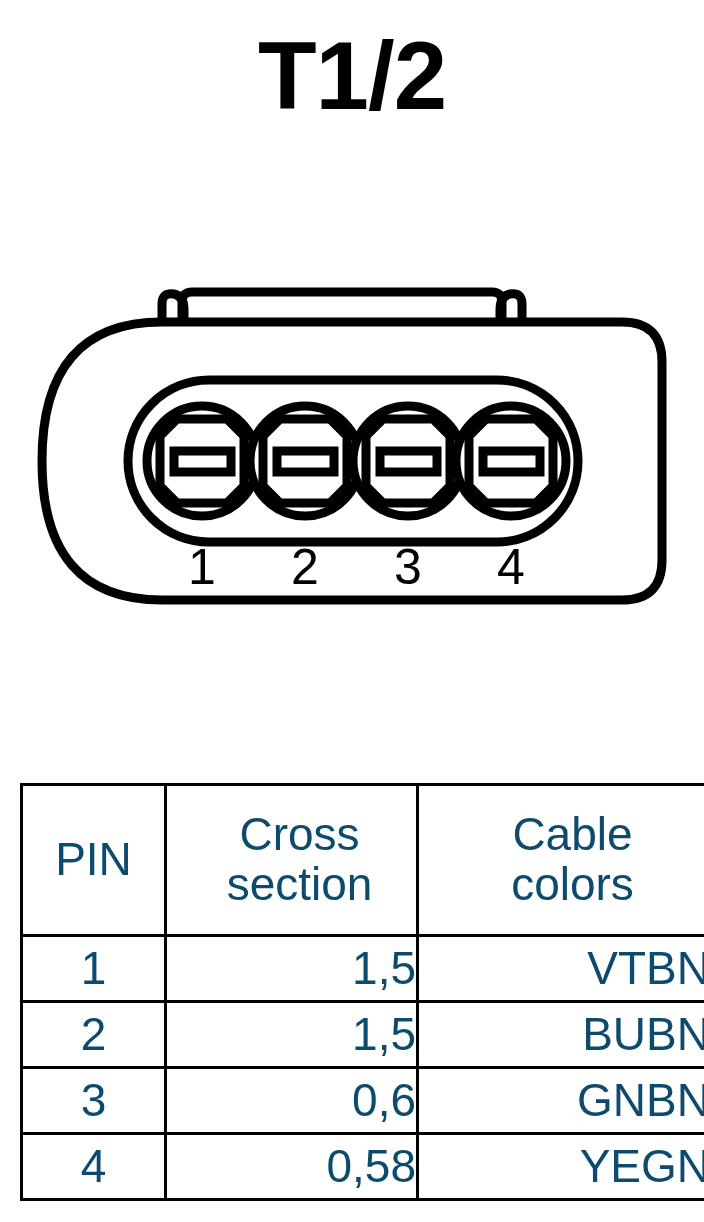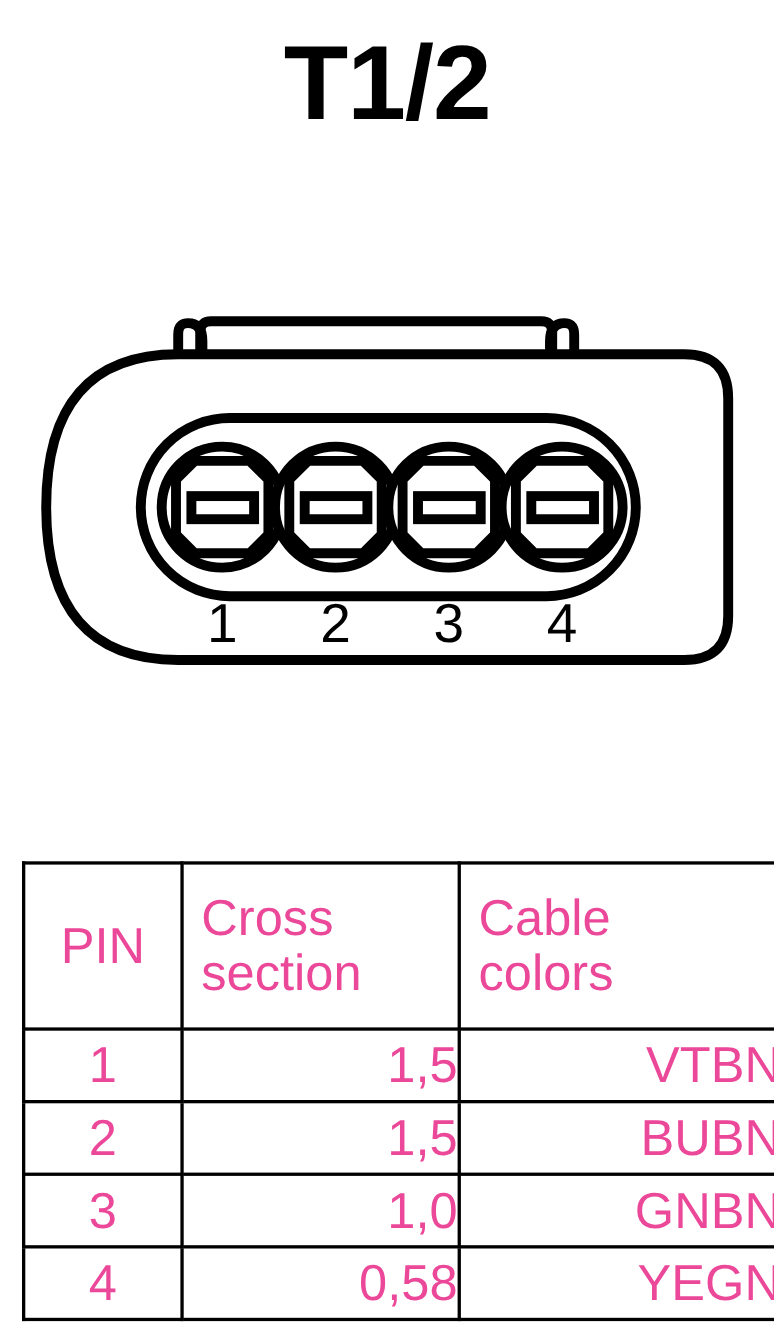--- a/index.html
+++ b/index.html
@@ -51,33 +51,33 @@
     width: 652px;
     border-collapse: collapse;
     table-layout: fixed;
   }
   .pin-table td, .pin-table th {
     border: 3px solid #000000;
     padding: 0;
     font-weight: normal;
     font-size: 46px;
     line-height: 1.08;
-    color: #ec4899;
+    color: #0c4a6e;
   }
   .pin-table .col-pin   { width: 141px; }
   .pin-table .col-cross { width: 233px; }
   .pin-table .col-color { width: 275px; }
 
   .head-cell {
     height: 148px;
     vertical-align: middle;
     text-align: center;
   }
   .head-cell.left-pad {
-    text-align: left;
+    text-align: center;
     padding-left: 16px;
   }
   .head-line { display: block; }
 
   .body-cell {
     height: 63px;
     vertical-align: middle;
   }
   .cell-pin {
     text-align: center;
@@ -179,21 +179,21 @@
       <td class="col-cross body-cell cell-val">1,5</td>
       <td class="col-color body-cell cell-val">VTBN</td>
     </tr>
     <tr>
       <td class="col-pin body-cell cell-pin">2</td>
       <td class="col-cross body-cell cell-val">1,5</td>
       <td class="col-color body-cell cell-val">BUBN</td>
     </tr>
     <tr>
       <td class="col-pin body-cell cell-pin">3</td>
-      <td class="col-cross body-cell cell-val">1,0</td>
+      <td class="col-cross body-cell cell-val">0,6</td>
       <td class="col-color body-cell cell-val">GNBN</td>
     </tr>
     <tr>
       <td class="col-pin body-cell cell-pin">4</td>
       <td class="col-cross body-cell cell-val">0,58</td>
       <td class="col-color body-cell cell-val">YEGN</td>
     </tr>
   </tbody>
 </table>
 

